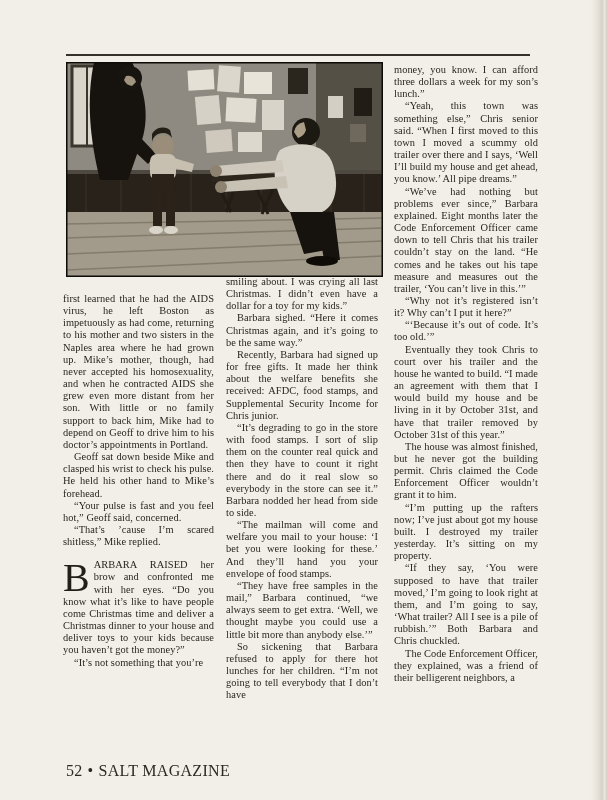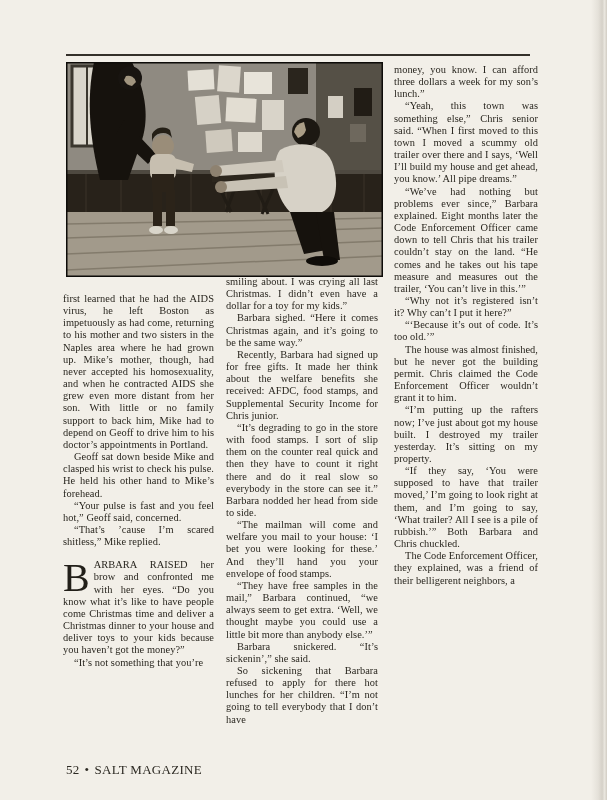--- a/index.html
+++ b/index.html
@@ -45,21 +45,21 @@
   p.dropcap-para{margin-top:11px;text-indent:0;}
   .dropcap{
     float:left;
     font-size:40px;
     line-height:32px;
     padding:3px 4px 0 0;
     color:#221f19;
   }
   .footer{
     position:absolute;left:66px;top:762px;
-    font-size:13px;color:#2c2922;letter-spacing:0.3px;
+    font-size:16px;color:#2c2922;letter-spacing:0.3px;
   }
   .footer .bullet{padding:0 5px;}
 </style>
 </head>
 <body>
 
 <div class="page">
 
   <div class="top-rule"></div>
 
@@ -163,30 +163,30 @@
     <p class="para">“It’s not something that you’re</p>
   </div>
 
   <div class="col col2">
     <p class="para no-indent">smiling about. I was crying all last Christmas. I didn’t even have a dollar for a toy for my kids.”</p>
     <p class="para">Barbara sighed. “Here it comes Christmas again, and it’s going to be the same way.”</p>
     <p class="para">Recently, Barbara had signed up for free gifts. It made her think about the welfare benefits she received: AFDC, food stamps, and Supplemental Security Income for Chris junior.</p>
     <p class="para">“It’s degrading to go in the store with food stamps. I sort of slip them on the counter real quick and then they have to count it right there and do it real slow so everybody in the store can see it.” Barbara nodded her head from side to side.</p>
     <p class="para">“The mailman will come and welfare you mail to your house: ‘I bet you were looking for these.’ And they’ll hand you your envelope of food stamps.</p>
     <p class="para">“They have free samples in the mail,” Barbara continued, “we always seem to get extra. ‘Well, we thought maybe you could use a little bit more than anybody else.’”</p>
-    <p class="para">Barbara snickered. “It’s sickenin’,” she said.</p>
     <p class="para">So sickening that Barbara refused to apply for there hot lunches for her children. “I’m not going to tell everybody that I don’t have</p>
   </div>
 
   <div class="col col3">
     <p class="para no-indent">money, you know. I can afford three dollars a week for my son’s lunch.”</p>
     <p class="para">“Yeah, this town was something else,” Chris senior said. “When I first moved to this town I moved a scummy old trailer over there and I says, ‘Well I’ll build my house and get ahead, you know.’ All pipe dreams.”</p>
     <p class="para">“We’ve had nothing but problems ever since,” Barbara explained. Eight months later the Code Enforcement Officer came down to tell Chris that his trailer couldn’t stay on the land. “He comes and he takes out his tape measure and measures out the trailer, ‘You can’t live in this.’”</p>
     <p class="para">“Why not it’s registered isn’t it? Why can’t I put it here?”</p>
     <p class="para">“‘Because it’s out of code. It’s too old.’”</p>
+    <p class="para">Eventually they took Chris to court over his trailer and the house he wanted to build. “I made an agreement with them that I would build my house and be living in it by October 31st, and have that trailer removed by October 31st of this year.”</p>
     <p class="para">The house was almost finished, but he never got the building permit. Chris claimed the Code Enforcement Officer wouldn’t grant it to him.</p>
     <p class="para">“I’m putting up the rafters now; I’ve just about got my house built. I destroyed my trailer yesterday. It’s sitting on my property.</p>
     <p class="para">“If they say, ‘You were supposed to have that trailer moved,’ I’m going to look right at them, and I’m going to say, ‘What trailer? All I see is a pile of rubbish.’” Both Barbara and Chris chuckled.</p>
     <p class="para">The Code Enforcement Officer, they explained, was a friend of their belligerent neighbors, a</p>
   </div>
 
   <div class="footer">
     <span>52</span><span class="bullet">•</span><span>SALT MAGAZINE</span>
   </div>
 

